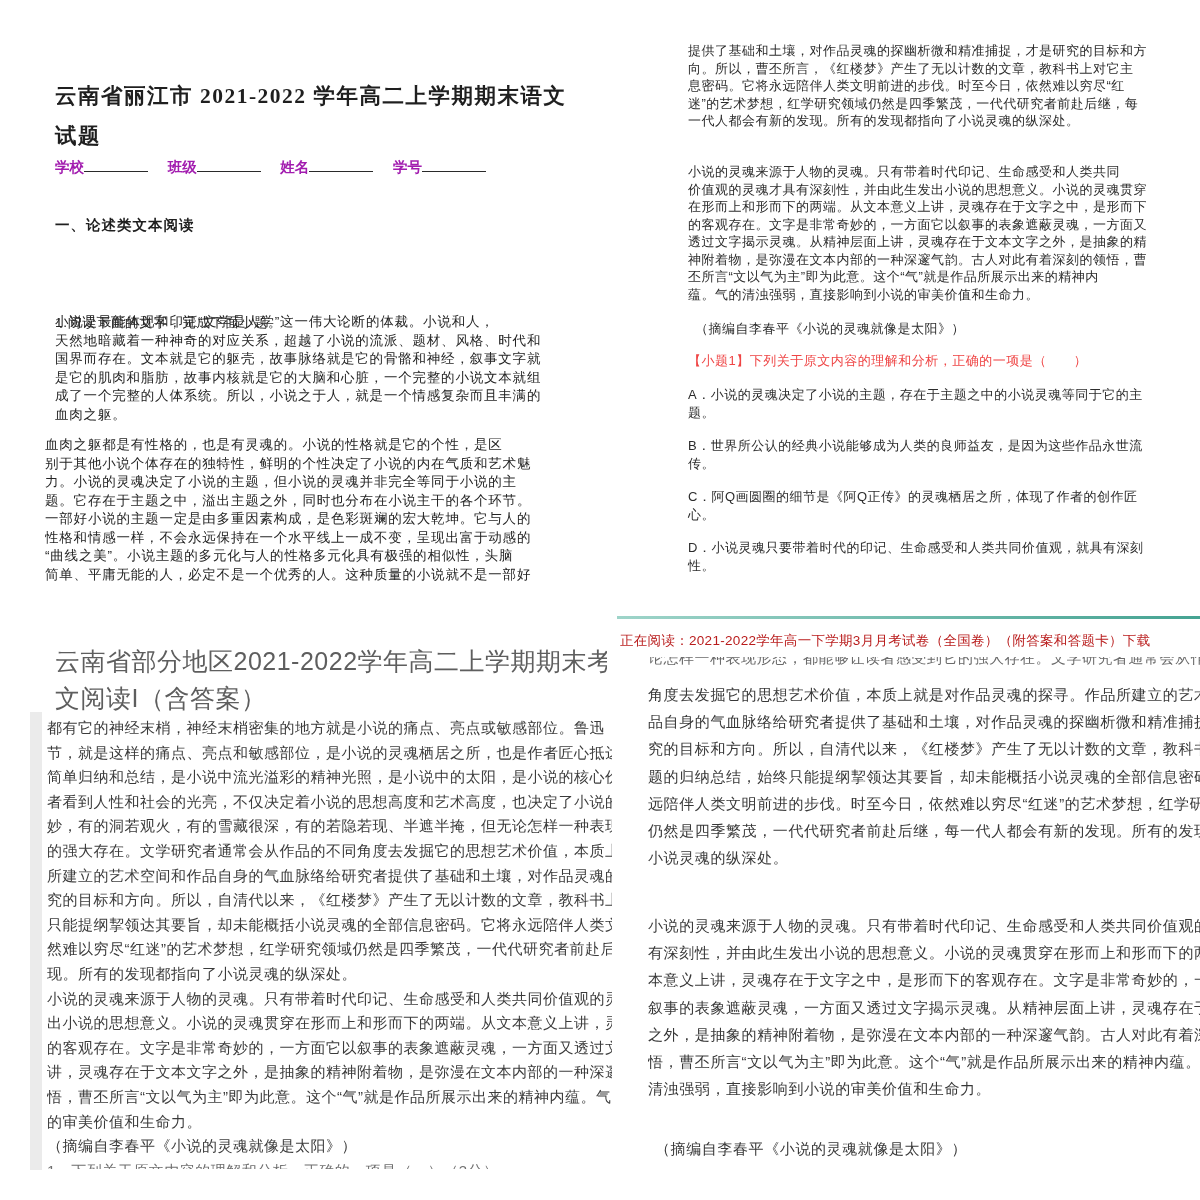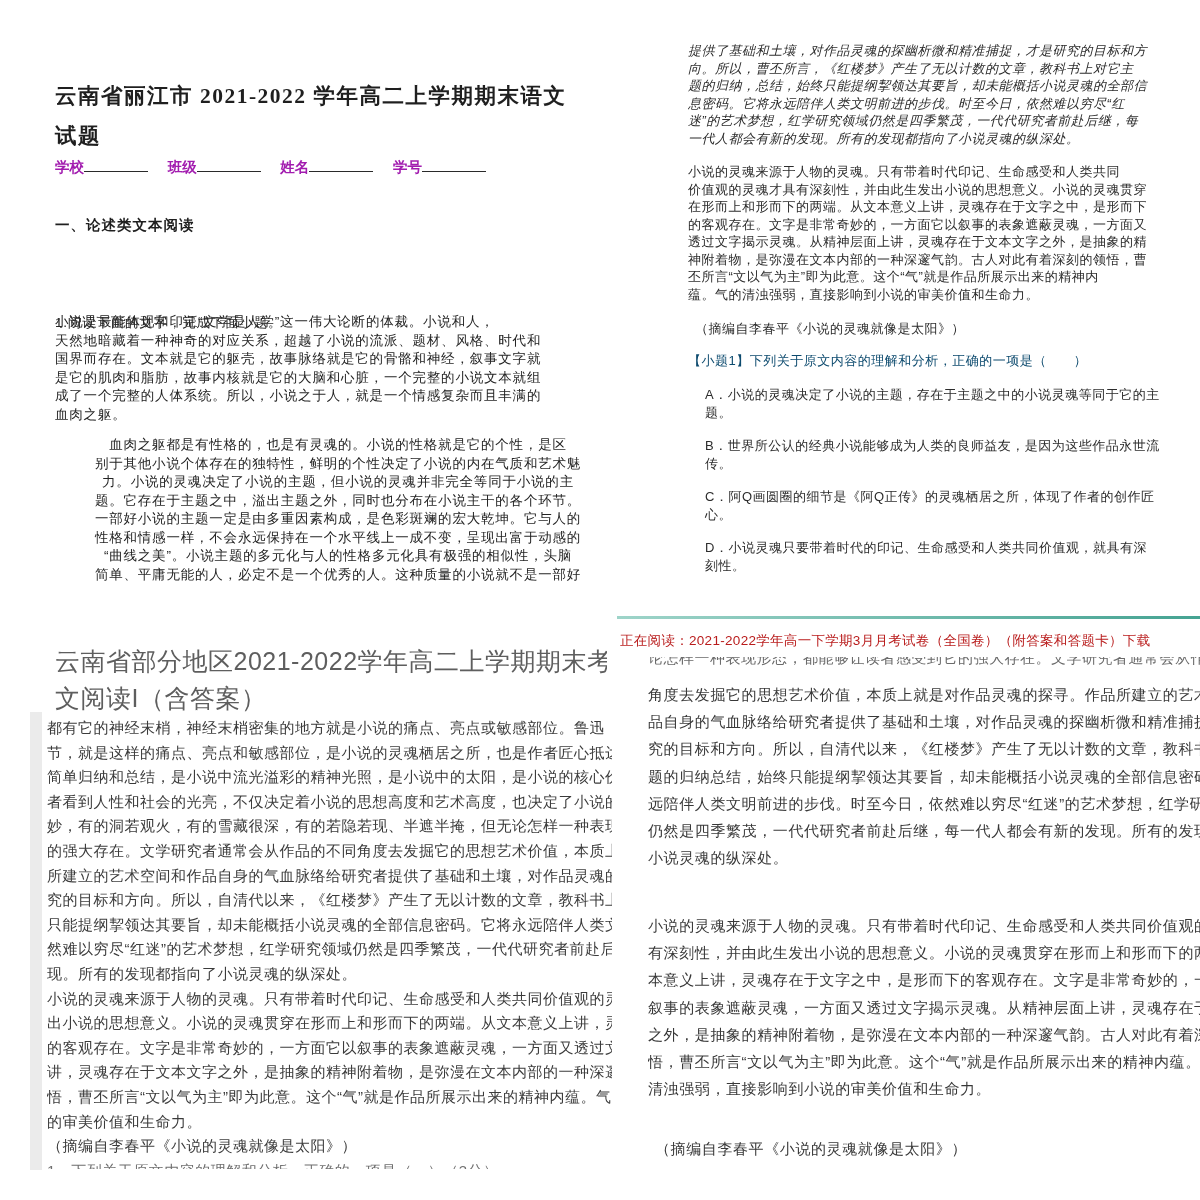--- a/index.html
+++ b/index.html
@@ -28,45 +28,45 @@
   .tl-section{
     left:55px;top:216px;width:540px;
     font-family:"Liberation Serif",serif;font-weight:bold;
     font-size:14.5px;letter-spacing:1px;color:#1f1f1f;
   }
   .tl-intro{
     left:55px;top:282px;width:540px;
     font-size:13.5px;letter-spacing:0.8px;color:#242424;margin-top:32px;
   }
   .tl-p1{left:55px;top:313px;width:540px;}
-  .tl-p2{left:68px;top:436px;width:540px;text-align:center;}
+  .tl-p2{left:45px;top:436px;width:540px;}
   .tl-p1 .line,.tl-p2 .line{
     font-size:13.5px;line-height:18.5px;letter-spacing:0.8px;
     white-space:nowrap;overflow:hidden;color:#242424;
   }
 
   
-  .tr-p1{left:688px;top:42px;width:472px;font-style:italic;}
+  .tr-p1{left:688px;top:42px;width:472px;}
   .tr-p2{left:688px;top:163px;width:472px;}
   .tr-p1 .line,.tr-p2 .line{
     font-size:13px;line-height:17.5px;letter-spacing:0.5px;
     white-space:nowrap;overflow:hidden;color:#2c2c2c;
   }
   .tr-attr{
     left:695px;top:320px;width:465px;
     font-size:13px;letter-spacing:0.5px;color:#2c2c2c;
   }
   .tr-question{
     left:688px;top:352px;width:472px;
-    font-size:13px;letter-spacing:0.5px;color:#0c4a6e;
+    font-size:13px;letter-spacing:0.5px;color:#ef4444;
   }
   .tr-options{left:688px;top:386px;width:472px;}
   .option-item{
     font-size:13px;line-height:17.5px;letter-spacing:0.5px;
-    color:#2c2c2c;margin-bottom:16px;margin-left:17px;
+    color:#2c2c2c;margin-bottom:16px;
   }
 
   
   .bl-heading{
     left:55px;top:643px;width:552px;color:#5e5e5e;
   }
   .bl-heading .h-line{
     font-size:25px;line-height:37px;letter-spacing:0.5px;
     white-space:nowrap;overflow:hidden;
   }
@@ -148,21 +148,20 @@
     <div class="line">题。它存在于主题之中，溢出主题之外，同时也分布在小说主干的各个环节。</div>
     <div class="line">一部好小说的主题一定是由多重因素构成，是色彩斑斓的宏大乾坤。它与人的</div>
     <div class="line">性格和情感一样，不会永远保持在一个水平线上一成不变，呈现出富于动感的</div>
     <div class="line">“曲线之美”。小说主题的多元化与人的性格多元化具有极强的相似性，头脑</div>
     <div class="line">简单、平庸无能的人，必定不是一个优秀的人。这种质量的小说就不是一部好</div>
   </div>
 
 <div class="abs tr-p1">
     <div class="line">提供了基础和土壤，对作品灵魂的探幽析微和精准捕捉，才是研究的目标和方</div>
     <div class="line">向。所以，曹丕所言，《红楼梦》产生了无以计数的文章，教科书上对它主</div>
-    <div class="line">题的归纳，总结，始终只能提纲挈领达其要旨，却未能概括小说灵魂的全部信</div>
     <div class="line">息密码。它将永远陪伴人类文明前进的步伐。时至今日，依然难以穷尽“红</div>
     <div class="line">迷”的艺术梦想，红学研究领域仍然是四季繁茂，一代代研究者前赴后继，每</div>
     <div class="line">一代人都会有新的发现。所有的发现都指向了小说灵魂的纵深处。</div>
   </div>
 <div class="abs tr-p2">
     <div class="line">小说的灵魂来源于人物的灵魂。只有带着时代印记、生命感受和人类共同</div>
     <div class="line">价值观的灵魂才具有深刻性，并由此生发出小说的思想意义。小说的灵魂贯穿</div>
     <div class="line">在形而上和形而下的两端。从文本意义上讲，灵魂存在于文字之中，是形而下</div>
     <div class="line">的客观存在。文字是非常奇妙的，一方面它以叙事的表象遮蔽灵魂，一方面又</div>
     <div class="line">透过文字揭示灵魂。从精神层面上讲，灵魂存在于文本文字之外，是抽象的精</div>

